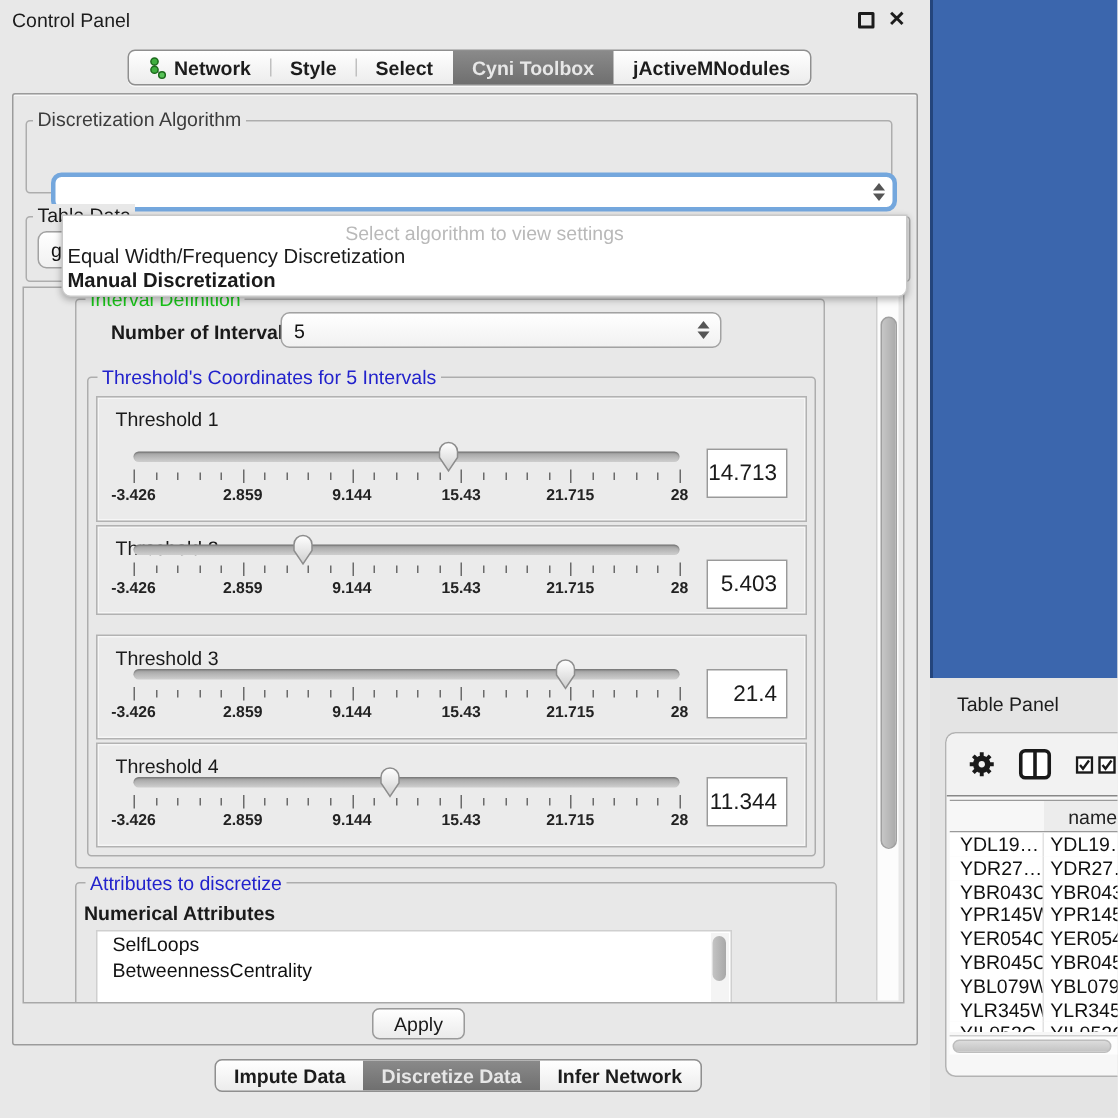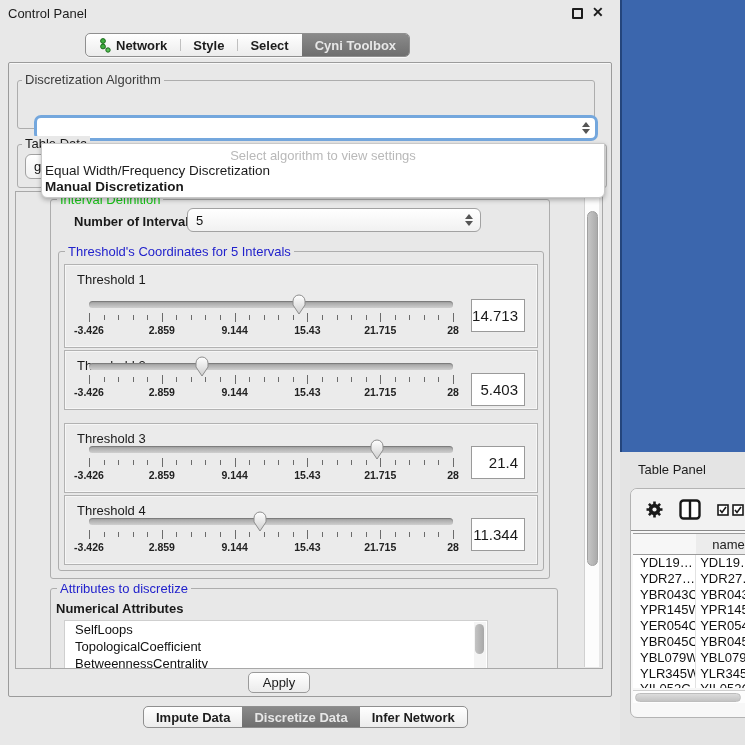--- a/index.html
+++ b/index.html
@@ -129,20 +129,23 @@
         <span>Network</span>
       </div>
       <div class="seg">
         <span>Style</span>
       </div>
       <div class="seg">
         <span>Select</span>
       </div>
       <div class="seg sel">
         <span>Cyni Toolbox</span>
+      </div>
+      <div class="seg">
+        <span>jActiveMNodules</span>
       </div>
     </div>
 
   <div id="outer-panel">
 
     <div class="groupbox" id="disc-group">
       <div id="disc-combo-ghost">
         <span class="stepper">
             <i class="up"></i>
             <i class="dn"></i>
@@ -392,21 +395,20 @@
             <div class="valuebox" style="top: 22px;">11.344</div>
           </div>
         </div>
 
       <div class="groupbox" id="attr-group"></div>
       <span class="group-label blue-label" id="attr-label">Attributes to discretize</span>
       <span id="attr-list-label">Numerical Attributes</span>
       <div id="attr-list">
         <div id="attr-items">
             <div class="li">SelfLoops</div>
-            <div class="li">TopologicalCoefficient</div>
             <div class="li">BetweennessCentrality</div>
           </div>
         <div id="attr-vscroll">
             <div class="thumb"></div>
           </div>
       </div>
 
       <div id="main-vscroll">
           <div class="thumb"></div>
         </div>

